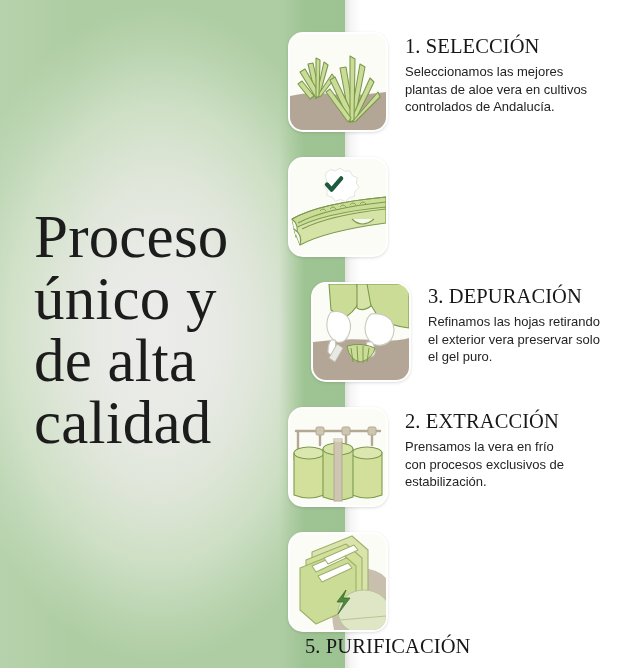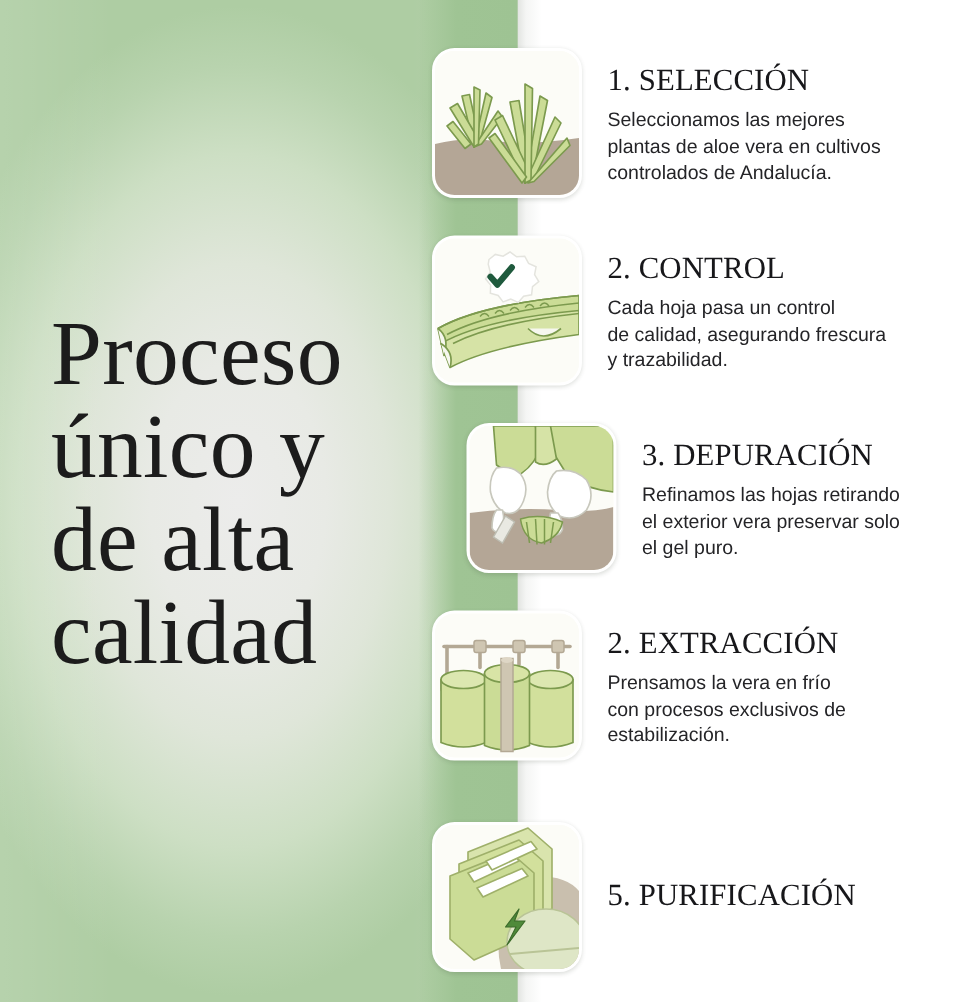--- a/index.html
+++ b/index.html
@@ -90,27 +90,27 @@
     width: 640px;
     height: 668px;
   }
 
   .step {
     position: absolute;
     left: 288px;
     width: 352px;
     height: 100px;
     display: flex;
-    align-items: center;
+    align-items: flex-start;
   }
   .step-1 { top: 32px; }
   .step-2 { top: 157px; }
   .step-3 { top: 282px; margin-left: 23px; }
   .step-4 { top: 407px; }
-  .step-5 { top: 548px; }
+  .step-5 { top: 532px; flex-direction: column; }
 
   
   .thumb {
     position: relative;
     flex: 0 0 auto;
     width: 96px;
     height: 96px;
     border-radius: 15px;
     background: #fcfcf7;
     border: 2px solid #ffffff;
@@ -208,26 +208,20 @@
             <path d="M30 52 q3 -4 6 0"></path>
               <path d="M40 50 q3 -4 6 0"></path>
             <path d="M50 48 q3 -4 6 0"></path>
               <path d="M60 46 q3 -4 6 0"></path>
             <path d="M70 45 q3 -4 6 0"></path>
           </g>
           <path d="M36 14 l4.2 -3.4 l5.2 1.2 l4.6 -2.8 l4.4 3.2 l5.4 -0.4 l2.6 4.8 l5 2.2 l-1 5.3 l2.8 4.6 l-4.2 3.4 l-0.6 5.4 l-5.3 1 l-3.6 4.1 l-5-2.2 l-5.1 1.9 l-3.3-4.3 l-5.2-1.5 l0.2-5.4 l-3.4-4.2 l3.1-4.5 l-1.3-5.3 Z" fill="#ffffff" stroke="#e4e4de" stroke-width="1"></path>
           <path d="M37 25.5 l4.6 5.2 l9.6 -11.4" fill="none" stroke="#1f5a3d" stroke-width="4.2" stroke-linecap="round" stroke-linejoin="round"></path>
         </svg>
       </div>
-      <div class="step-text">
-        <p class="step-title">2. CONTROL</p>
-        <p class="step-desc">Cada hoja pasa un control
-de calidad, asegurando frescura
-y trazabilidad.</p>
-      </div>
     </div>
 
     <div class="step step-3">
       <div class="thumb">
         <svg viewBox="0 0 96 96">
           <rect x="0" y="0" width="96" height="96" fill="#fcfcf7"></rect>
           <path d="M0 58 Q30 54 60 56 Q82 58 96 54 L96 96 L0 96 Z" fill="#b4a696"></path>
 
           <g stroke="#7c9a4e" stroke-width="1.1" fill="#cbdc96" stroke-linejoin="round">
             <path d="M16 0 L44 0 L46 18 Q40 30 30 34 L18 26 Z"></path>

